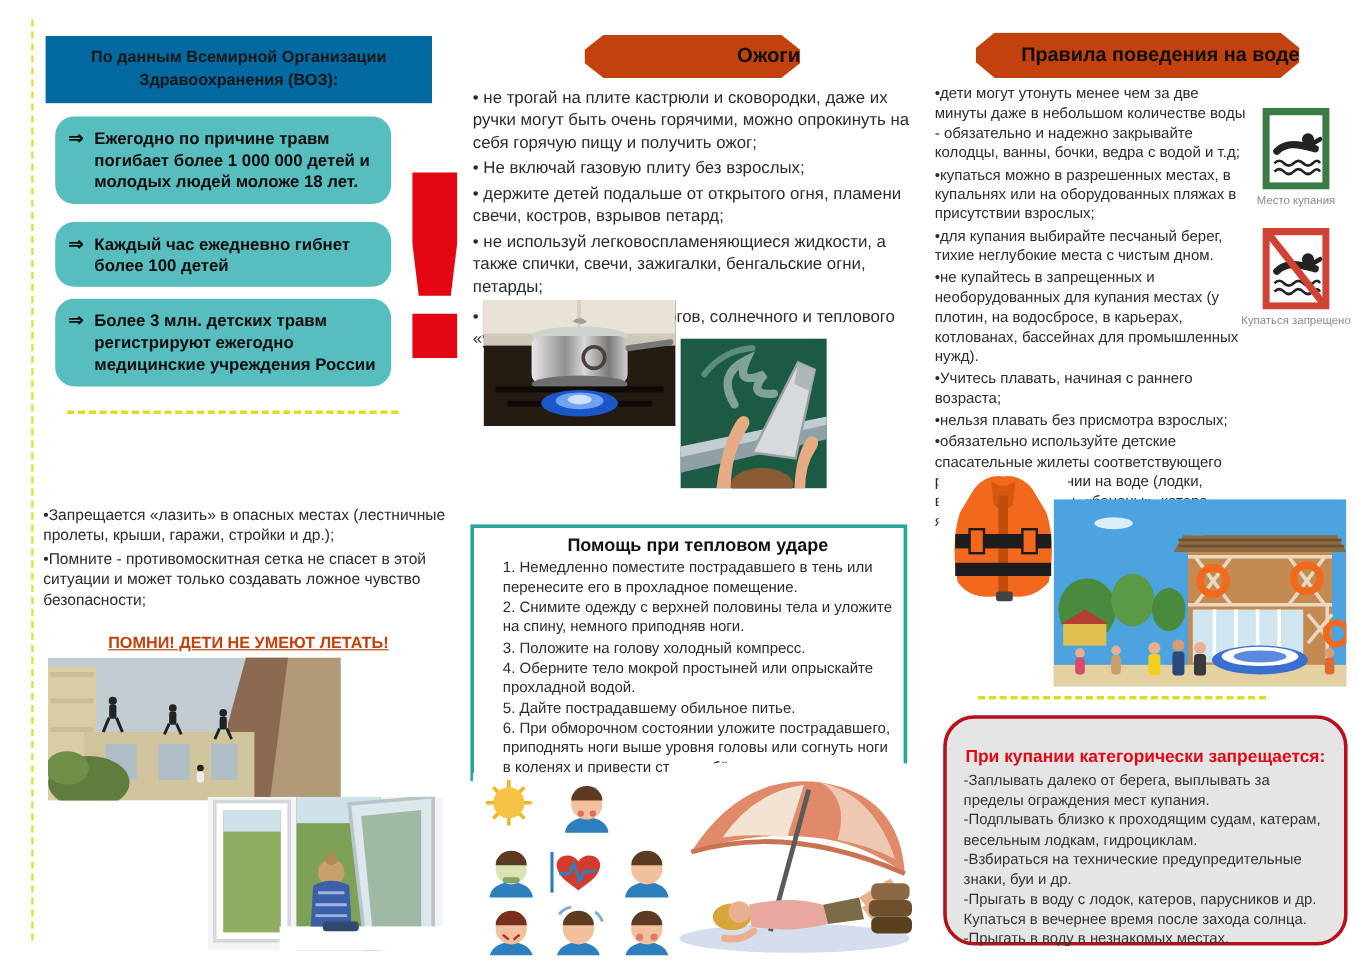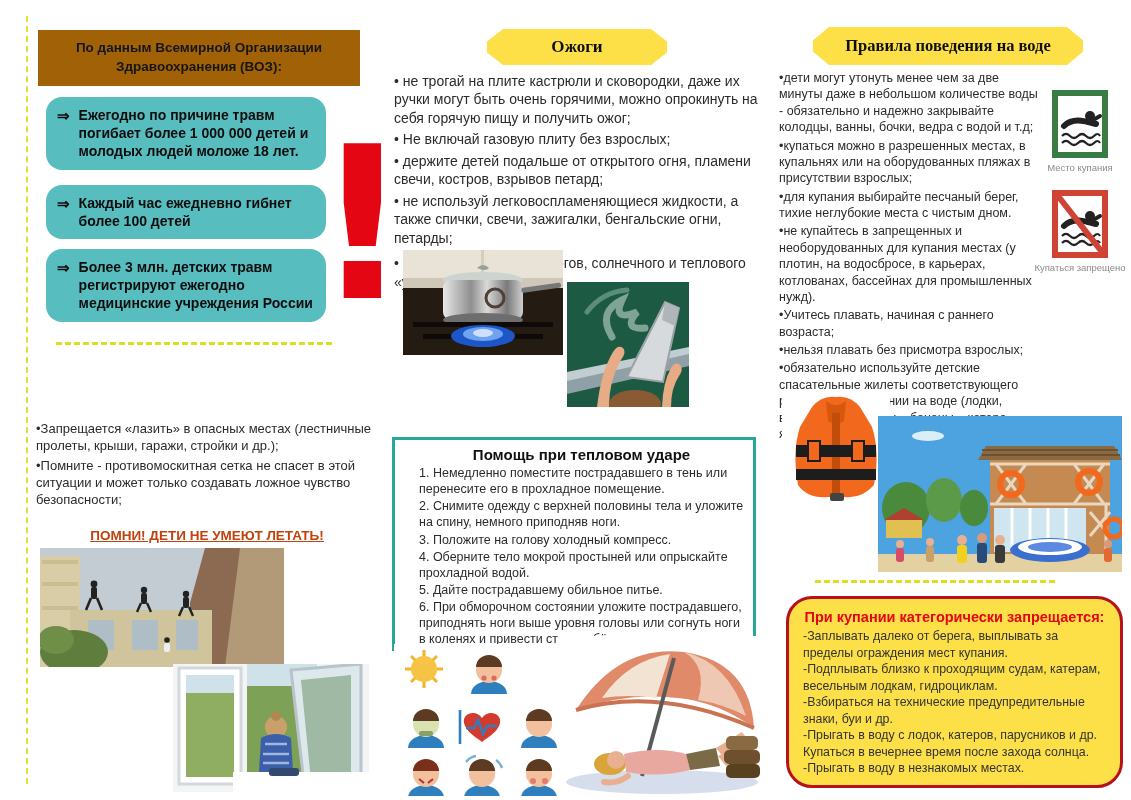--- a/index.html
+++ b/index.html
@@ -3,46 +3,46 @@
 <meta charset="utf-8">
 <style>
   html,body{margin:0;padding:0;background:#ffffff;}
   .page{position:relative;width:1131px;height:800px;background:#ffffff;overflow:hidden;
         font-family:"Liberation Sans", sans-serif;color:#2b2b2b;}
   .abs{position:absolute;}
   
   .fold-v{border-left:2px dashed #d9e021;width:0;opacity:.9;}
   .dash-h{border-top:3px dashed #d9e021;height:0;}
   
-  .who-header{background:#a16207;text-align:center;font-weight:bold;font-size:13.5px;
+  .who-header{background:#0369a1;text-align:center;font-weight:bold;font-size:13.5px;
               line-height:1.4;padding:9px 14px;color:#161616;}
   .statbox{background:#58bdbf;border-radius:16px;display:flex;gap:9px;padding:9px 11px;
            font-weight:bold;font-size:14px;line-height:1.3;color:#0d0d0d;}
   .statbox .arr{flex:0 0 auto;font-size:15px;}
   .exclaim{color:#e40613;font-weight:bold;font-size:212px;line-height:0.8;
            font-family:"DejaVu Sans", sans-serif;}
-  .banner{background:#fde047;display:flex;align-items:center;justify-content:center;
+  .banner{background:#c2410c;display:flex;align-items:center;justify-content:flex-end;
           font-weight:bold;color:#101010;
-          clip-path:polygon(16px 0,calc(100% - 16px) 0,100% 35%,100% 65%,calc(100% - 16px) 100%,16px 100%,0 65%,0 35%);font-family:Liberation Serif, serif;}
+          clip-path:polygon(16px 0,calc(100% - 16px) 0,100% 35%,100% 65%,calc(100% - 16px) 100%,16px 100%,0 65%,0 35%);}
   .bullets p{margin:0 0 2px 0;}
   .fall-text{font-size:13px;line-height:1.33;}
   .warning{color:#c2410c;font-weight:bold;text-decoration:underline;text-align:center;font-size:13.5px;}
   
   .burn-text{font-size:14px;line-height:1.32;}
   .burn-text p{margin:0 0 3px 0;}
   .burn-text p.gap{margin-top:7px;}
   .heatbox{border:3px solid #27a79a;background:#fff;padding:4px 9px 6px 9px;box-sizing:border-box;}
   .heatbox h3{margin:2px 0 2px 0;text-align:center;font-size:15px;color:#111;}
   .heatbox p{margin:0 0 1px 0;font-size:12.5px;line-height:1.29;}
   
   .water-text{font-size:12.5px;line-height:1.31;}
   .water-text p{margin:0 0 2px 0;}
   .signlabel{color:#8a8a8a;font-size:9.5px;text-align:center;line-height:1.25;}
-  .redbox{border:3px solid #b5121b;border-radius:26px;background:#fde047;
-          padding:8px 14px;box-sizing:border-box;}
+  .redbox{border:3px solid #b5121b;border-radius:26px;background:#e5e5e5;
+          padding:22px 14px;box-sizing:border-box;}
   .redbox h3{margin:2px 0 3px 0;text-align:center;font-size:14.5px;color:#e30613;}
   .redbox p{margin:0;font-size:12.4px;line-height:1.33;color:#333;}
   .photo{display:block;}
 </style>
 </head>
 <body>
 
 <div class="page">
 
   <div class="abs fold-v" style="left:26px;top:16px;height:768px;"></div>

